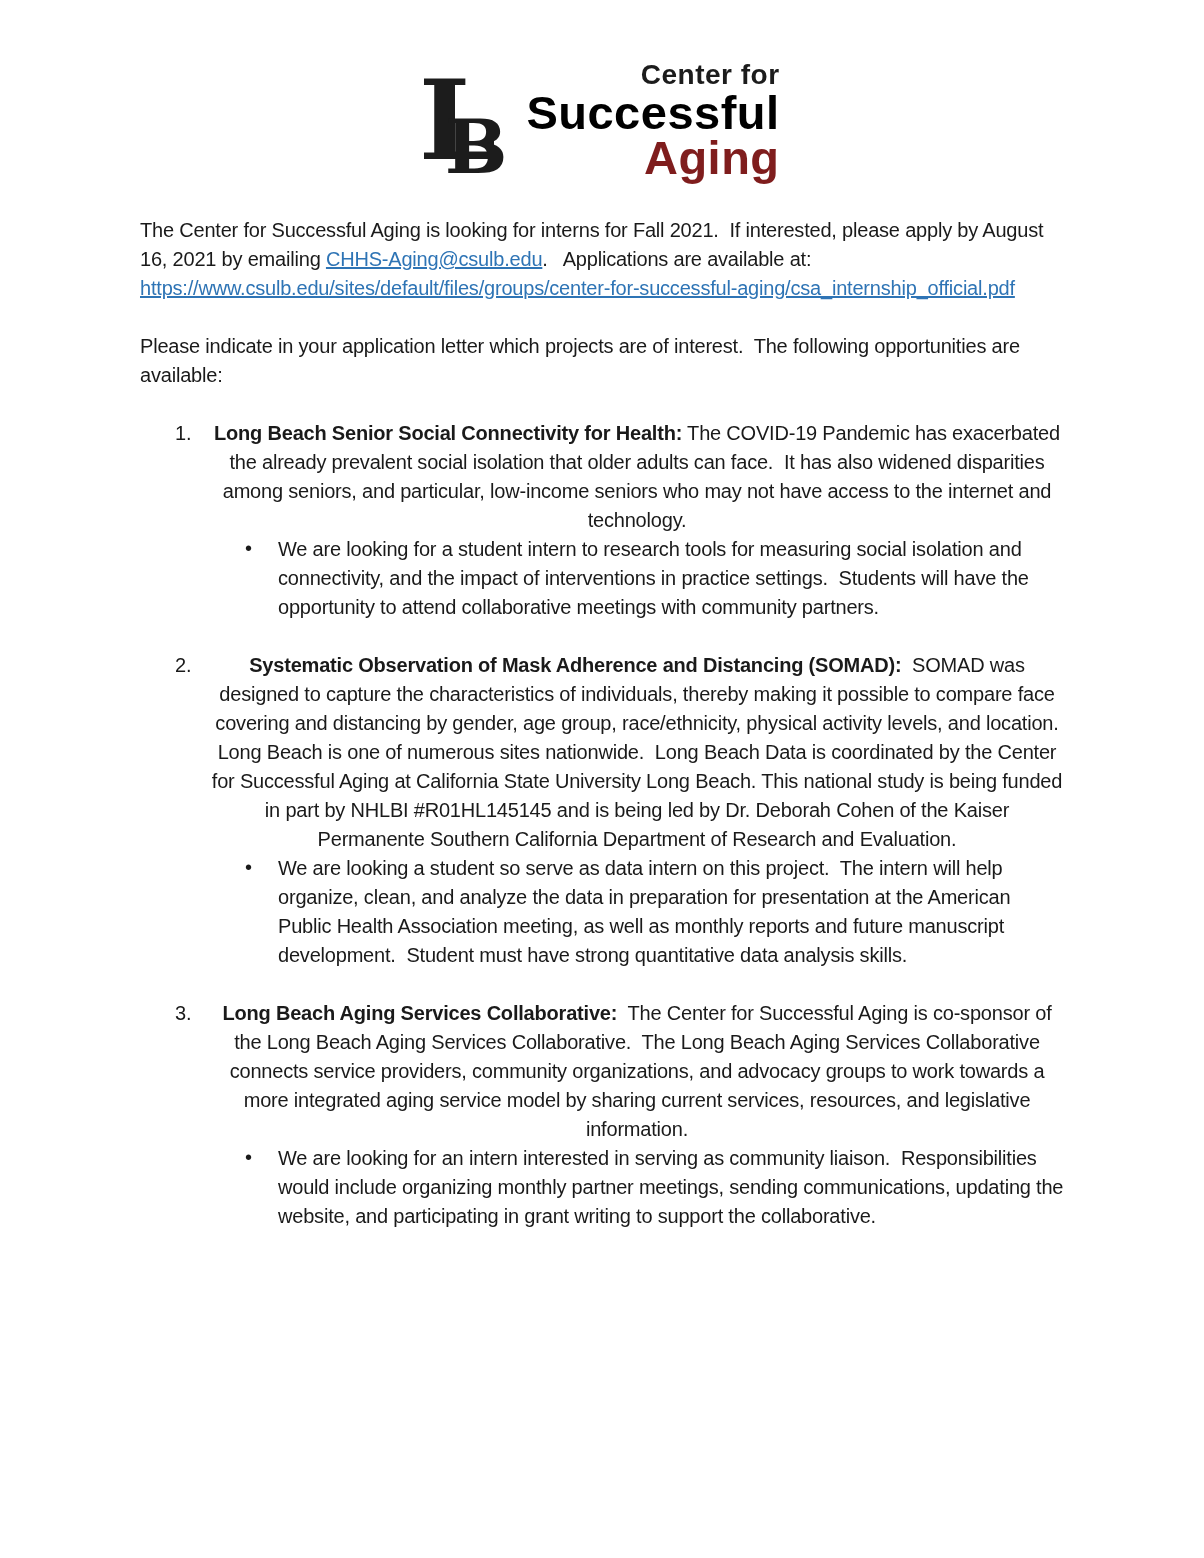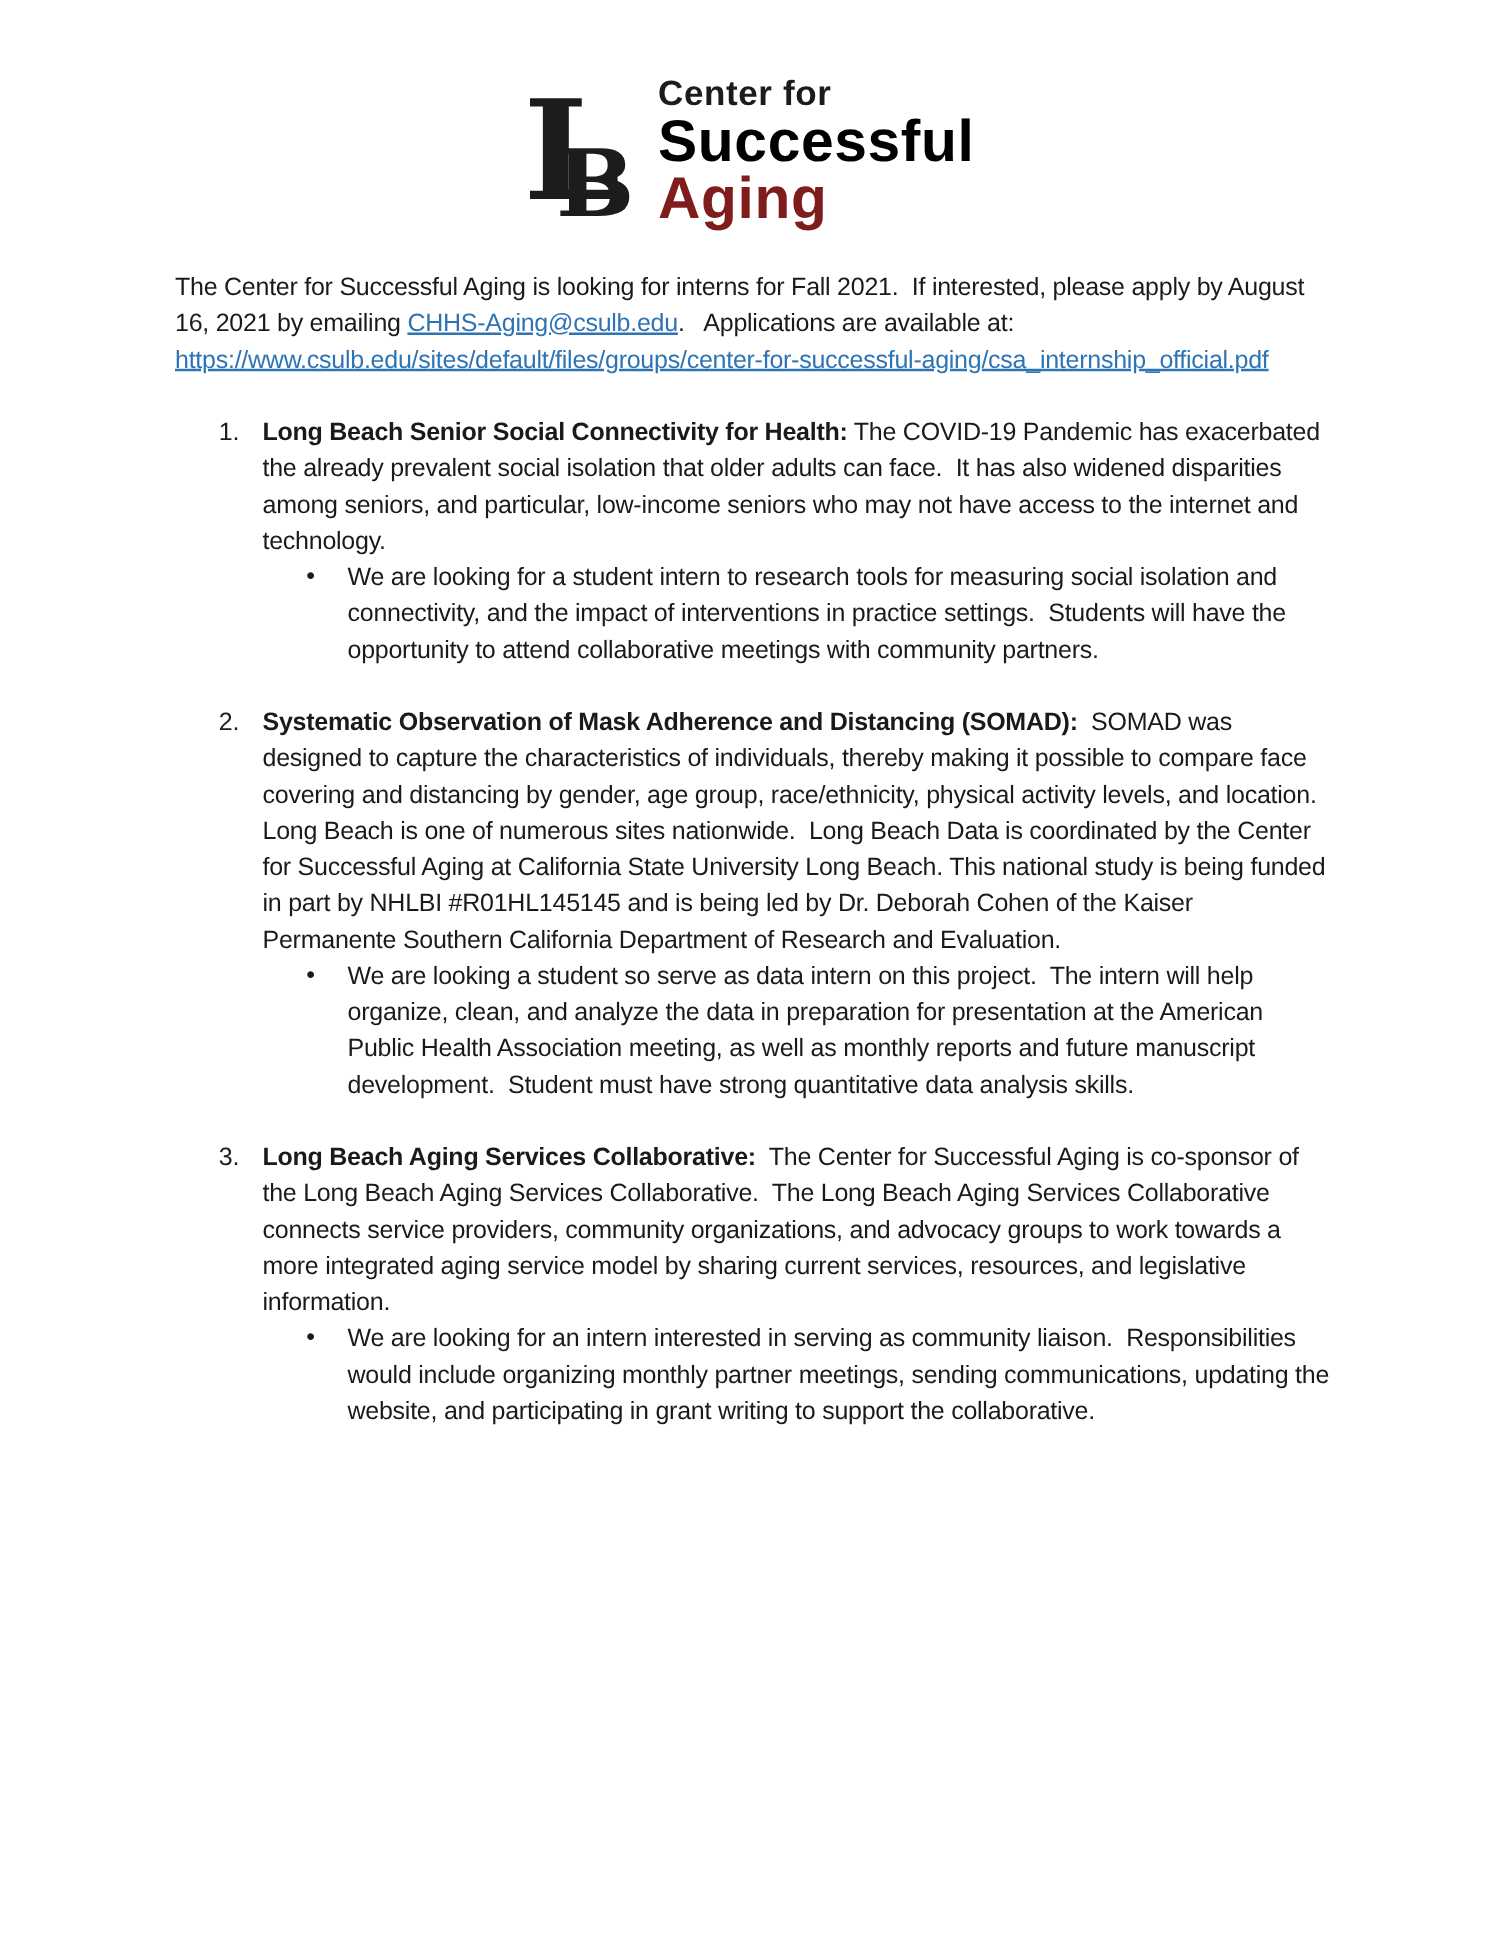--- a/index.html
+++ b/index.html
@@ -4,35 +4,35 @@
 <style>
   html,body{margin:0;padding:0;background:#e8e8e8;}
   .page{
     width:1204px;height:1558px;margin:0 auto;background:#ffffff;
     font-family:"Liberation Sans",sans-serif;color:#1a1a1a;
     overflow:hidden;position:relative;box-sizing:border-box;
   }
   
   .logo{display:flex;justify-content:center;align-items:flex-start;gap:20px;padding-top:60px;}
   .lb-mark{flex:0 0 auto;margin-top:8px;}
-  .logo-text{display:flex;flex-direction:column;align-items:flex-start;}
+  .logo-text{display:flex;flex-direction:column;align-items:flex-end;}
   .logo-line1{font-size:28px;font-weight:bold;letter-spacing:.5px;line-height:1.05;color:#1c1c1c;}
   .logo-line2{font-size:47px;font-weight:bold;letter-spacing:.5px;line-height:1.0;color:#000000;}
   .logo-line3{font-size:47px;font-weight:bold;letter-spacing:.5px;line-height:0.95;color:#7f1d1d;}
   
   .content{
     padding:30px 140px 0 140px;
     font-size:20px;line-height:29px;letter-spacing:-0.2px;
   }
   .para{margin:0 0 29px 0;white-space:pre-wrap;overflow-wrap:break-word;}
   a.doclink{color:#2e74b5;text-decoration:underline;cursor:pointer;}
   .project{position:relative;padding-left:70px;margin:0 0 29px 0;}
   .project:last-child{margin-bottom:0;}
   .pnum{position:absolute;left:35px;top:0;}
-  .ptext{margin:0;white-space:pre-wrap;overflow-wrap:break-word;}
+  .ptext{margin:0;white-space:pre-wrap;overflow-wrap:break-word;text-align:center;}
   .ptext b{font-weight:bold;}
   .bullet{position:relative;padding-left:68px;margin:0;}
   .bmark{position:absolute;left:35px;top:-1px;}
   .btext{white-space:pre-wrap;overflow-wrap:break-word;}
 </style>
 </head>
 <body>
 
 <div class="page">
 
@@ -45,20 +45,21 @@
       <div class="logo-line1">Center for</div>
       <div class="logo-line2">Successful</div>
       <div class="logo-line3">Aging</div>
     </div>
   </header>
 
   <main class="content">
 
     <p class="para"><span>The Center for Successful Aging is looking for interns for Fall 2021.  If interested, please apply by August 16, 2021 by emailing </span><a class="doclink" href="#">CHHS-Aging@csulb.edu</a><span>.   Applications are available at: </span><a class="doclink" href="#">https://www.csulb.edu/sites/default/files/groups/center-for-successful-aging/csa_internship_official.pdf</a></p>
 
+    <p class="para">Please indicate in your application letter which projects are of interest.  The following opportunities are available:</p>
 
     <section class="project">
       <span class="pnum">1.</span>
       <p class="ptext"><b>Long Beach Senior Social Connectivity for Health:</b><span> The COVID-19 Pandemic has exacerbated the already prevalent social isolation that older adults can face.  It has also widened disparities among seniors, and particular, low-income seniors who may not have access to the internet and technology.</span></p>
       <div class="bullet">
         <span class="bmark">•</span>
         <span class="btext">We are looking for a student intern to research tools for measuring social isolation and connectivity, and the impact of interventions in practice settings.  Students will have the opportunity to attend collaborative meetings with community partners.</span>
       </div>
     </section>
 

